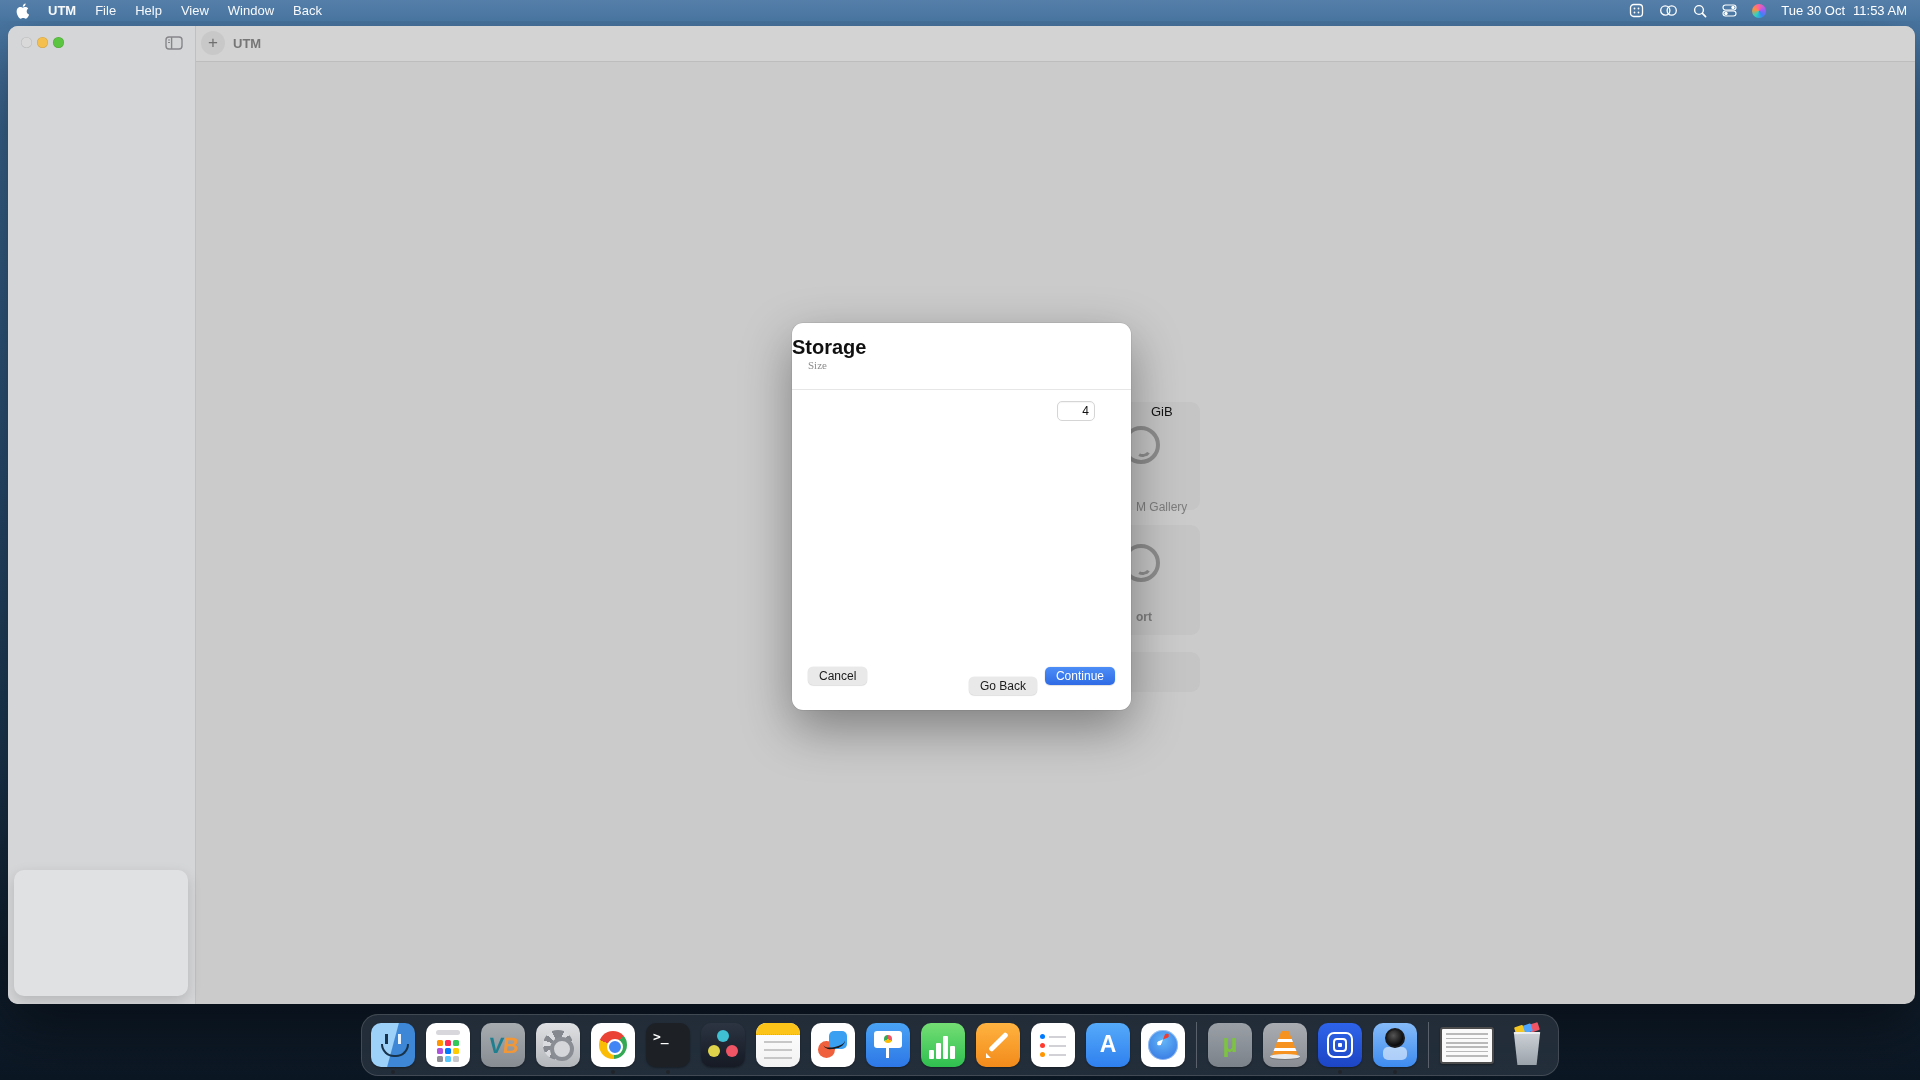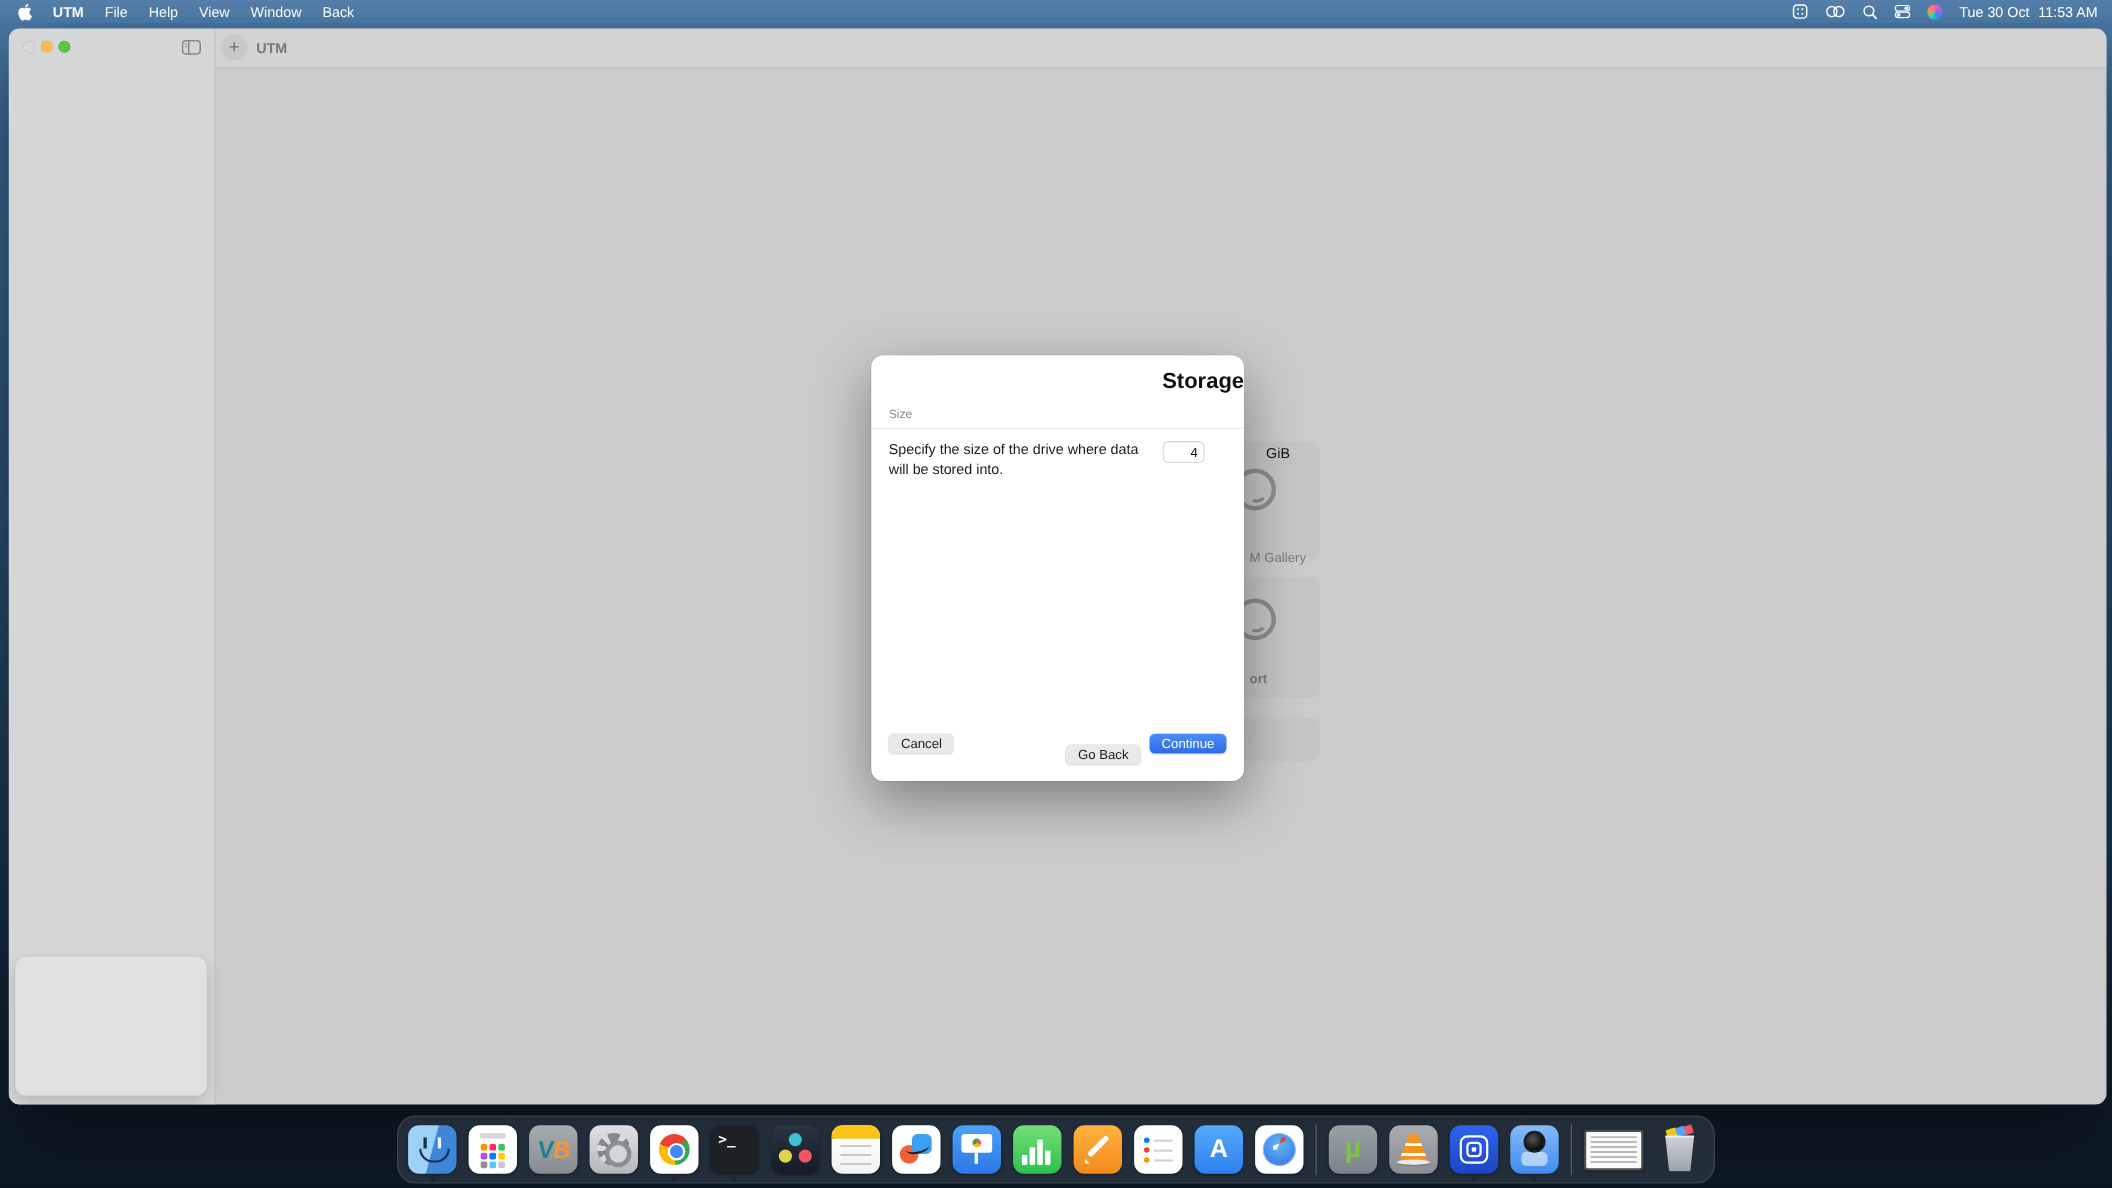--- a/index.html
+++ b/index.html
@@ -36,22 +36,22 @@
   
   .card{position:absolute;left:1000px;width:192px;background:#c5c5c5;border-radius:9px;z-index:5;}
   .card .ring{position:absolute;left:114px;width:38px;height:38px;border:4px solid #8d8d8d;border-radius:50%;}
   .ring i{position:absolute;left:9px;bottom:3px;width:16px;height:14px;border:3px solid transparent;
     border-bottom-color:#8d8d8d;border-radius:50%;transform:rotate(-12deg);}
   .card .card-label{position:absolute;left:128px;font-size:12px;color:#7d7d7d;white-space:nowrap;}
 
   
   .dialog{position:absolute;left:792px;top:323px;width:339px;height:387px;background:#fff;border-radius:11px;
     box-shadow:0 0 0 .5px rgba(0,0,0,.12),0 18px 50px rgba(0,0,0,.38);z-index:50;font-size:13px;color:#1b1b1b;}
-  .dlg-title{position:absolute;top:13px;left:0;right:0;text-align:right;font-size:20px;font-weight:600;color:#111;padding-left:36px;}
-  .dlg-section{position:absolute;left:16px;top:48px;font-size:11px;color:#8c8c8c;}
+  .dlg-title{position:absolute;top:13px;left:0;right:0;text-align:left;font-size:20px;font-weight:600;color:#111;}
+  .dlg-section{position:absolute;left:16px;top:36px;font-size:11px;color:#8c8c8c;font-family:Liberation Serif, serif;}
   .dlg-divider{position:absolute;left:0;right:0;top:66px;height:1px;background:#e6e6e6;}
   .dlg-desc{position:absolute;left:16px;top:77px;width:238px;font-size:13px;line-height:1.35;color:#1b1b1b;}
   .dlg-field{position:absolute;left:265px;top:78px;width:38px;height:20px;border:1px solid #d5d5d5;border-radius:5px;
     box-shadow:inset 0 1px 1px rgba(0,0,0,.04);font-size:12px;text-align:right;padding:0 5px;color:#111;background:#fff;}
   .dlg-unit{position:absolute;left:311px;top:81px;font-size:13px;color:#111;margin-left:48px;}
   .dlg-footer{position:absolute;left:16px;right:16px;bottom:15px;display:flex;align-items:center;}
   .btn{height:18px;border:none;border-radius:5px;font-size:12px;font-weight:500;padding:0 11px;cursor:pointer;
     background:#e9e9e9;color:#1b1b1b;box-shadow:0 0 0 .5px rgba(0,0,0,.08),0 1px 1px rgba(0,0,0,.08);}
   .btn-continue{background:linear-gradient(#4c8df7,#2e6be5);color:#fff;margin-left:8px;}
   .btn-goback{margin-left:auto;margin-top:20px;}
@@ -233,21 +233,20 @@
           <span class="card-label" style="top: 85px; font-weight: bold;">ort</span>
         </div>
         <div class="card" style="top: 626px; height: 40px;"></div>
       </div>
   </div>
 
   <div class="dialog">
     <div class="dlg-title">Storage</div>
     <div class="dlg-section">Size</div>
     <div class="dlg-divider"></div>
-    <div class="dlg-desc">Specify the size of the drive where data will be stored into.</div>
     <input class="dlg-field" value="4" style="">
     <span class="dlg-unit">GiB</span>
     <div class="dlg-footer">
       <button class="btn">Cancel</button>
       <button class="btn btn-goback">Go Back</button>
       <button class="btn btn-continue">Continue</button>
     </div>
   </div>
 
   <div class="dock" id="dock">

